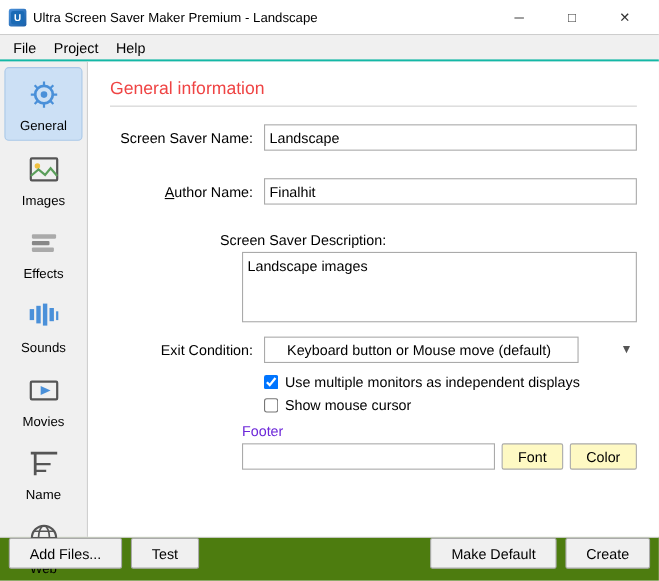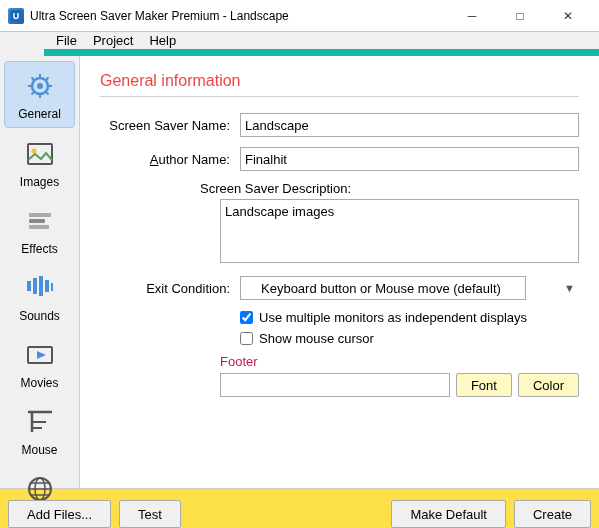--- a/index.html
+++ b/index.html
@@ -55,26 +55,25 @@
       font-size: 12px;
       display: flex;
       align-items: center;
       justify-content: center;
       color: #333;
     }
 
     
     .menu-bar {
       background: #f0f0f0;
-      border-bottom: 7px solid #14b8a6;
+      border-bottom: 2px solid #14b8a6;
       display: flex;
       align-items: center;
       padding: 2px 4px;
       height: 24px;
-      margin-left: 44px;
     }
     .menu-item {
       padding: 2px 8px;
       cursor: pointer;
       border-radius: 2px;
       font-size: 13px;
     }
 
     
     .main-layout {
@@ -134,21 +133,21 @@
       font-weight: normal;
       color: #ef4444;
       margin-bottom: 16px;
       border-bottom: 1px solid #d0d0d0;
       padding-bottom: 6px;
     }
 
     .form-row {
       display: flex;
       align-items: center;
-      margin-bottom: 10px;
+      margin-bottom: 25px;
     }
     .form-label {
       width: 140px;
       text-align: right;
       padding-right: 10px;
       font-size: 13px;
       color: #000;
     }
     .form-label .underline {
       text-decoration: underline;
@@ -236,21 +235,21 @@
       cursor: pointer;
     }
 
     .footer-section {
       margin-top: 8px;
     }
     .footer-label {
       font-size: 13px;
       margin-left: 120px;
       margin-bottom: 4px;
-      color: #be185d;
+      color: #6d28d9;
     }
     .footer-input-row {
       display: flex;
       align-items: center;
       margin-left: 120px;
       gap: 6px;
     }
     .footer-input {
       flex: 1;
       height: 24px;
@@ -266,24 +265,24 @@
       border: 1px solid #aaa;
       background: #fef9c3;
       font-size: 13px;
       cursor: pointer;
       border-radius: 2px;
     }
 
     
     .bottom-bar {
       height: 40px;
-      background: #fde047;
+      background: #4d7c0f;
       border-top: 1px solid #d0d0d0;
       display: flex;
-      align-items: flex-end;
+      align-items: flex-start;
       padding: 0 8px;
       gap: 8px;
     }
     .bottom-btn {
       height: 28px;
       padding: 0 18px;
       border: 1px solid #aaa;
       background: #f0f0f0;
       font-size: 13px;
       cursor: pointer;
@@ -386,21 +385,21 @@
 
     <div class="sidebar-item">
       <div class="icon-box">
         <svg width="32" height="32" viewBox="0 0 32 32">
           <line x1="8" y1="6" x2="8" y2="26" stroke="#555" stroke-width="2.5"></line>
           <line x1="4" y1="6" x2="28" y2="6" stroke="#555" stroke-width="2.5"></line>
           <line x1="8" y1="16" x2="22" y2="16" stroke="#555" stroke-width="2"></line>
           <line x1="8" y1="22" x2="18" y2="22" stroke="#555" stroke-width="2"></line>
         </svg>
       </div>
-      <span class="item-label">Mouse</span>
+      <span class="item-label">Name</span>
     </div>
 
     <div class="sidebar-item">
       <div class="icon-box">
         <svg width="32" height="32" viewBox="0 0 32 32">
           <circle cx="16" cy="16" r="11" fill="none" stroke="#555" stroke-width="2"></circle>
           <ellipse cx="16" cy="16" rx="5" ry="11" fill="none" stroke="#555" stroke-width="1.5"></ellipse>
           <line x1="5" y1="16" x2="27" y2="16" stroke="#555" stroke-width="1.5"></line>
           <line x1="7" y1="10" x2="25" y2="10" stroke="#555" stroke-width="1.5"></line>
           <line x1="7" y1="22" x2="25" y2="22" stroke="#555" stroke-width="1.5"></line>

